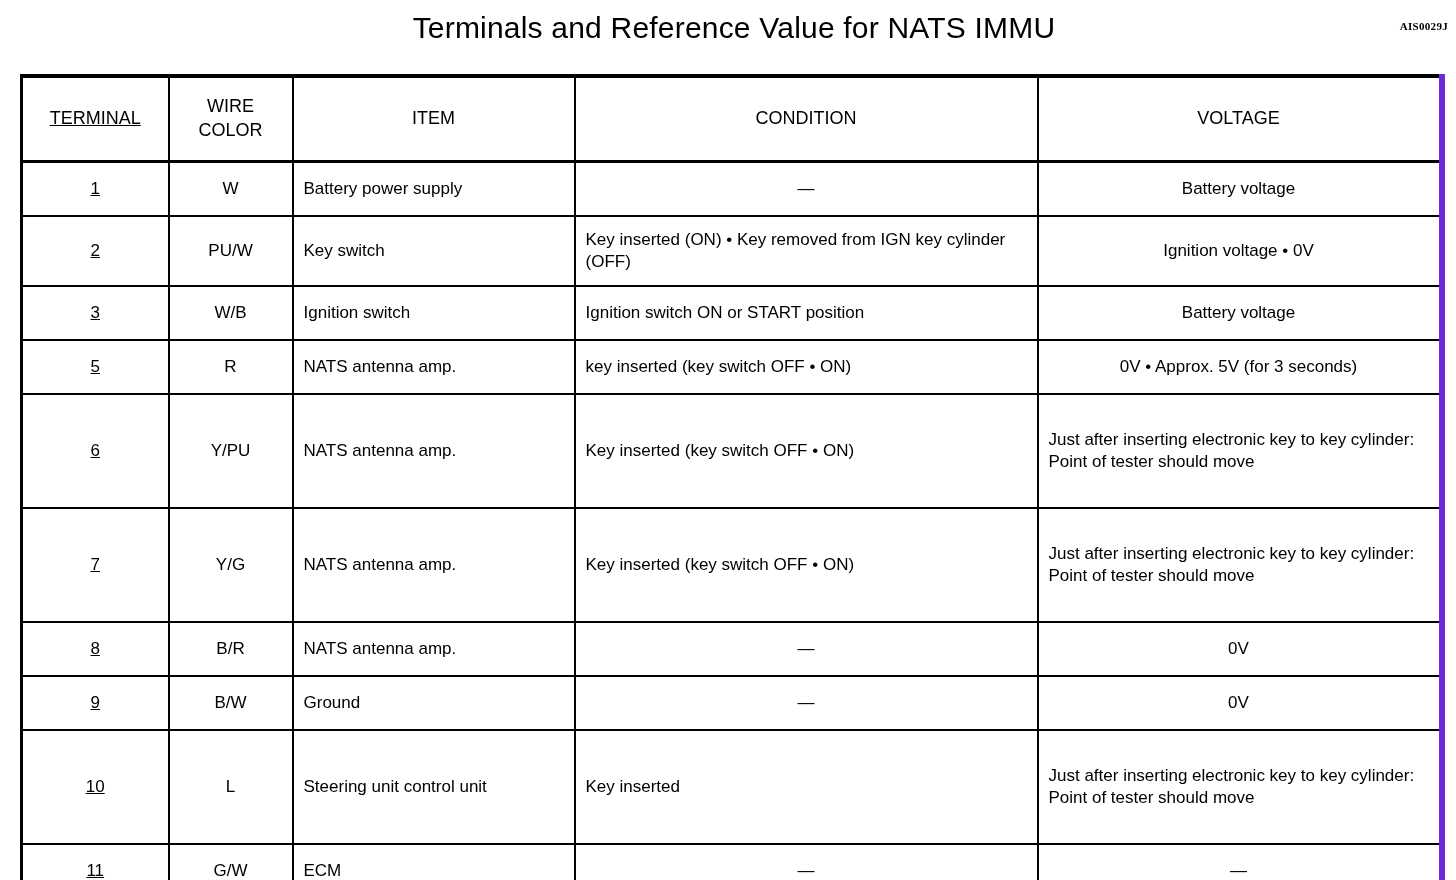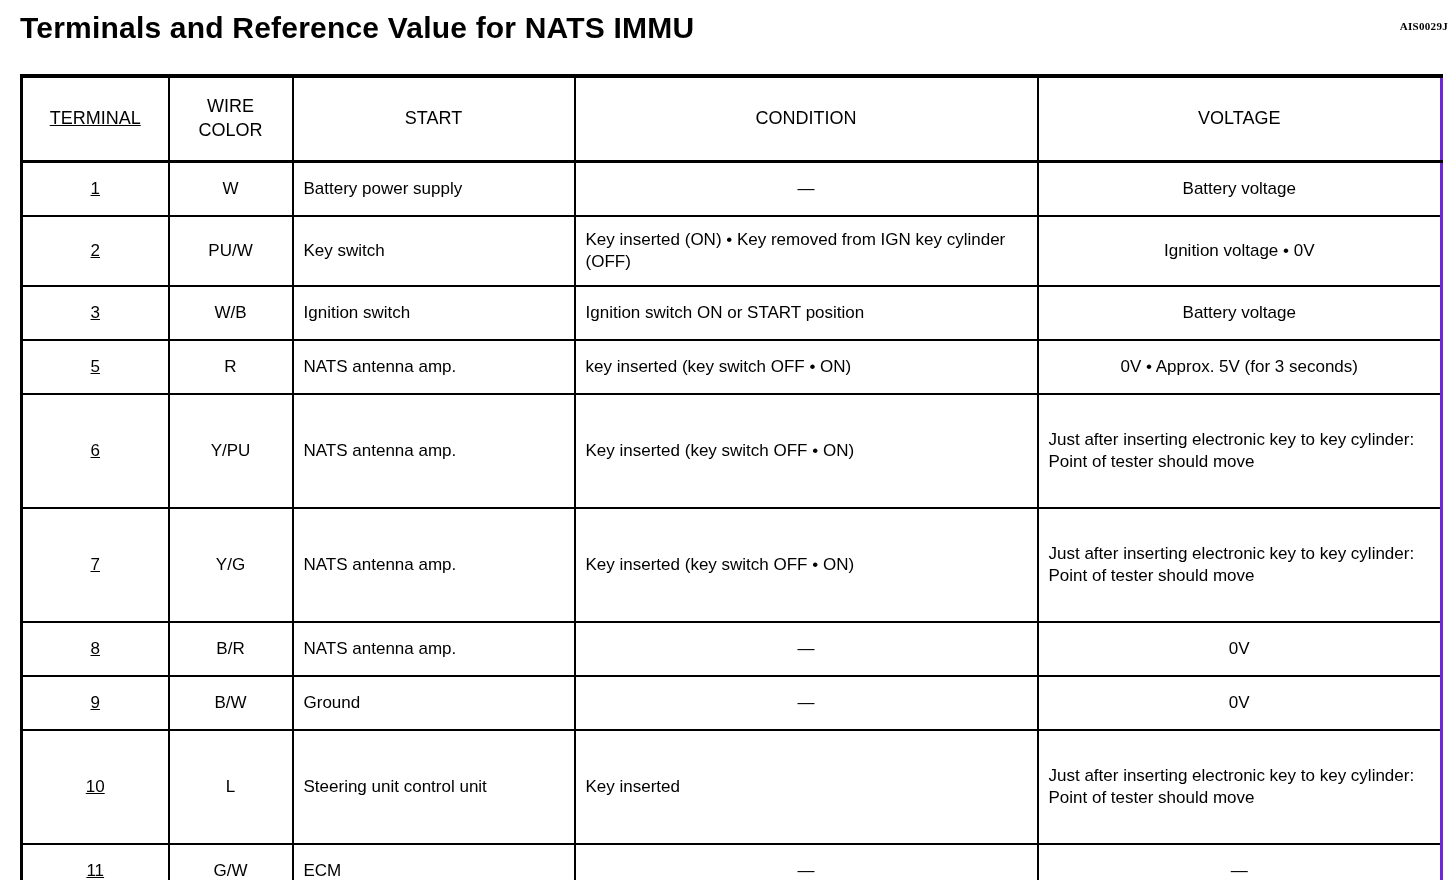--- a/index.html
+++ b/index.html
@@ -25,24 +25,25 @@
   
   .title-row {
     position: absolute;
     left: 20px;
     top: 8px;
     right: 8px;
     height: 48px;
   }
   .doc-title {
     font-size: 30px;
-    font-weight: 700;
+    font-weight: 400;
     letter-spacing: 0.2px;
     line-height: 40px;
     white-space: nowrap;
+    text-align: center;
   }
   .doc-code {
     position: absolute;
     right: 8px;
     top: 20px;
     font-size: 11px;
     font-family: Liberation Serif, serif;
     font-weight: 700;
     letter-spacing: 0.3px;
   }
@@ -85,21 +86,21 @@
     border-bottom: 3px solid #000;
     font-weight: 400;
     font-size: 18px;
     text-align: center;
     height: 74px;
     padding: 4px 6px;
   }
   table.spec th:first-child,
   table.spec td:first-child { border-left: 3px solid #000; text-decoration: underline; }
   table.spec th:last-child,
-  table.spec td:last-child { border-right: 3px solid #6d28d9; }
+  table.spec td:last-child { border-right: 6px solid #6d28d9; }
 
   td.center { text-align: center; }
   td.left   { text-align: left; }
 
   .two-line { line-height: 1.28; }
 
   
   tr.r-tall td   { height: 100px; }
   tr.r-mid td    { height: 56px; }
   tr.r-short td  { height: 40px; }
@@ -123,21 +124,21 @@
         <col class="c-cond">
         <col class="c-volt">
       </colgroup>
       <thead>
         <tr class="head">
           <th>TERMINAL</th>
           <th>
             <span>WIRE</span><br>
             <span>COLOR</span>
           </th>
-          <th>START</th>
+          <th>ITEM</th>
           <th>CONDITION</th>
           <th>VOLTAGE</th>
         </tr>
       </thead>
       <tbody>
 
         <tr class="r-short">
           <td class="center">1</td>
           <td class="center">W</td>
           <td class="left">Battery power supply</td>

